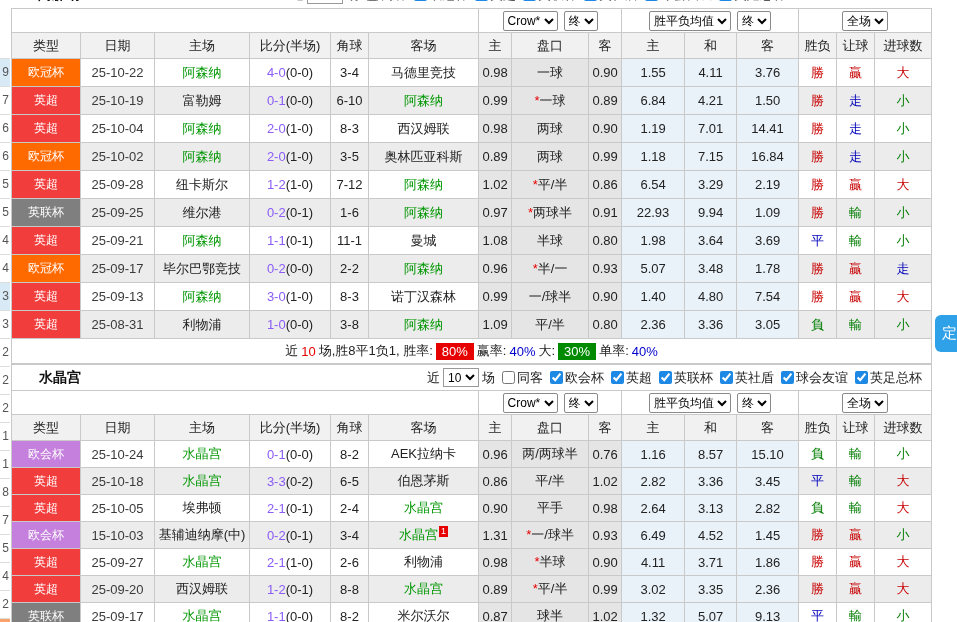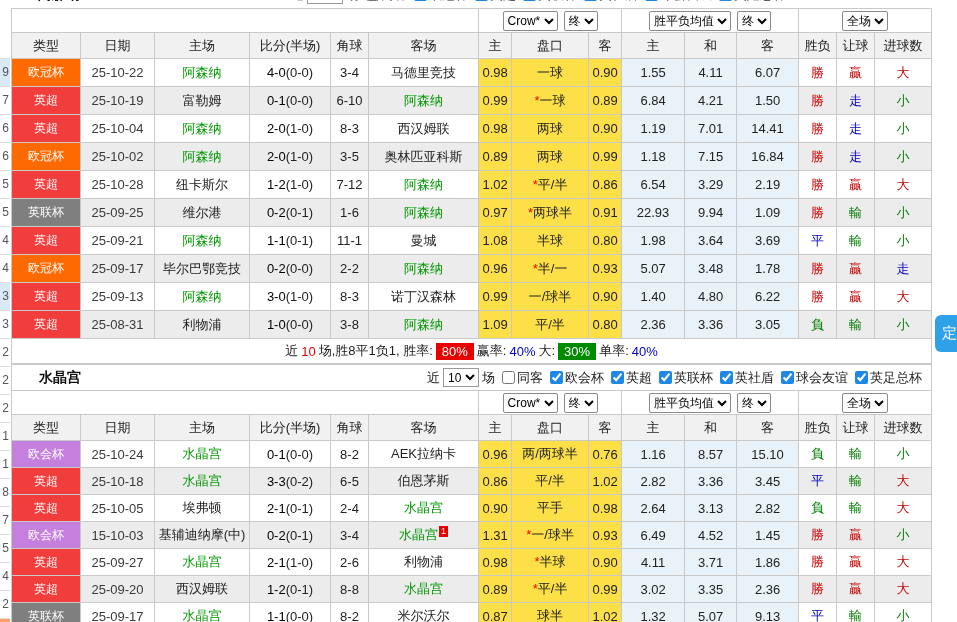--- a/index.html
+++ b/index.html
@@ -24,29 +24,29 @@
   .f-ctrls input[type=checkbox]{width:13px;height:13px;margin:0 2px 0 7px;accent-color:#1e88e5;}
   .clipctrls{left:280px;}
   
   table{border-collapse:collapse;table-layout:fixed;width:921px;background:#fff;}
   th,td{border:1px solid #c9c9c9;text-align:center;padding:0;overflow:hidden;white-space:nowrap;}
   thead th{background:#f1f1f1;font-weight:normal;font-size:13px;color:#222;height:25px;}
   tr.ddrow th{background:#fff;height:23px;}
   tr.ddrow select{font-size:12px;height:20px;border:1px solid #8a8a8a;background:#fff;border-radius:2px;margin:0 3px;}
   .t1 tbody td{height:27px;font-size:13px;}
   .t2 tbody td{height:26px;font-size:13px;}
-  td.c-ah{background:#fde047;}
+  td.c-ah{background:#e5e5e5;}
   td.c-eu{background:#e9f2f9;}
   tbody tr:nth-child(even) td.pl{background:#ececec;}
   tbody tr:nth-child(odd) td.pl{background:#fff;}
   .badge{display:block;height:100%;color:#fff;font-size:12px;display:flex;align-items:center;justify-content:center;}
   .date{color:#3a3a3a;}
   .team{color:#222;cursor:pointer;}
   .team.g{color:#009600;}
-  .s-main{color:#000000;}
+  .s-main{color:#8b5cf6;}
   .s-half{color:#222;}
   .star{color:#e60000;}
   .rc-r{color:#c80000;}
   .rc-g{color:#007d00;}
   .rc-b{color:#0000bb;}
   .redcard{display:inline-block;background:#e60000;color:#fff;font-size:9px;line-height:11px;
            padding:0 2px;margin-left:1px;vertical-align:super;}
   
   .summary{width:921px;box-sizing:border-box;height:25px;border:1px solid #c9c9c9;border-top:none;
            display:flex;align-items:center;justify-content:center;gap:3px;font-size:13px;background:#fff;}
@@ -171,21 +171,21 @@
             <td class="pl date">25-10-22</td>
             <td class="pl"><span class="team g">阿森纳</span></td>
             <td class="pl"><span><span class="s-main">4-0</span><span class="s-half">(0-0)</span></span></td>
             <td class="pl">3-4</td>
             <td class="pl"><span class="team">马德里竞技</span></td>
             <td class="c-ah">0.98</td>
             <td class="c-ah"><span>一球</span></td>
             <td class="c-ah">0.90</td>
             <td class="c-eu">1.55</td>
             <td class="c-eu">4.11</td>
-            <td class="c-eu">6.07</td>
+            <td class="c-eu">3.76</td>
             <td class="pl"><span class="rc-r">勝</span></td>
             <td class="pl"><span class="rc-r">贏</span></td>
             <td class="pl"><span class="rc-r">大</span></td>
           </tr>
           <tr>
             <td class="pl">
               <div class="badge" style="background: rgb(242, 61, 61);">英超</div>
             </td>
             <td class="pl date">25-10-19</td>
             <td class="pl"><span class="team">富勒姆</span></td>
@@ -237,21 +237,21 @@
             <td class="c-eu">7.15</td>
             <td class="c-eu">16.84</td>
             <td class="pl"><span class="rc-r">勝</span></td>
             <td class="pl"><span class="rc-b">走</span></td>
             <td class="pl"><span class="rc-g">小</span></td>
           </tr>
           <tr>
             <td class="pl">
               <div class="badge" style="background: rgb(242, 61, 61);">英超</div>
             </td>
-            <td class="pl date">25-10-28</td>
+            <td class="pl date">25-09-28</td>
             <td class="pl"><span class="team">纽卡斯尔</span></td>
             <td class="pl"><span><span class="s-main">1-2</span><span class="s-half">(1-0)</span></span></td>
             <td class="pl">7-12</td>
             <td class="pl"><span class="team g">阿森纳</span></td>
             <td class="c-ah">1.02</td>
             <td class="c-ah"><span><span class="star">*</span>平/半</span></td>
             <td class="c-ah">0.86</td>
             <td class="c-eu">6.54</td>
             <td class="c-eu">3.29</td>
             <td class="c-eu">2.19</td>
@@ -323,21 +323,21 @@
             <td class="pl date">25-09-13</td>
             <td class="pl"><span class="team g">阿森纳</span></td>
             <td class="pl"><span><span class="s-main">3-0</span><span class="s-half">(1-0)</span></span></td>
             <td class="pl">8-3</td>
             <td class="pl"><span class="team">诺丁汉森林</span></td>
             <td class="c-ah">0.99</td>
             <td class="c-ah"><span>一/球半</span></td>
             <td class="c-ah">0.90</td>
             <td class="c-eu">1.40</td>
             <td class="c-eu">4.80</td>
-            <td class="c-eu">6.22</td>
+            <td class="c-eu">7.54</td>
             <td class="pl"><span class="rc-r">勝</span></td>
             <td class="pl"><span class="rc-r">贏</span></td>
             <td class="pl"><span class="rc-r">大</span></td>
           </tr>
           <tr>
             <td class="pl">
               <div class="badge" style="background: rgb(242, 61, 61);">英超</div>
             </td>
             <td class="pl date">25-08-31</td>
             <td class="pl"><span class="team">利物浦</span></td>

